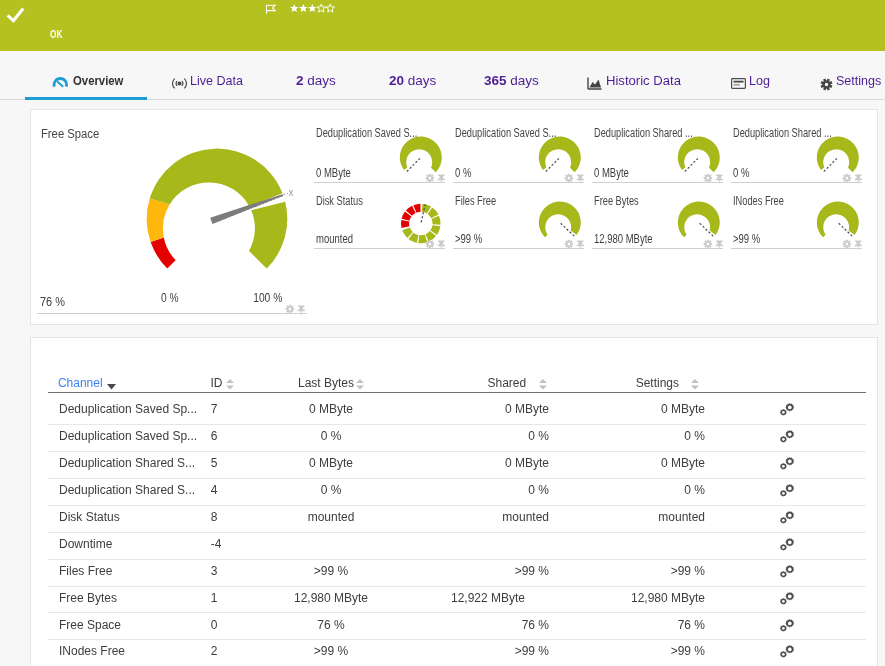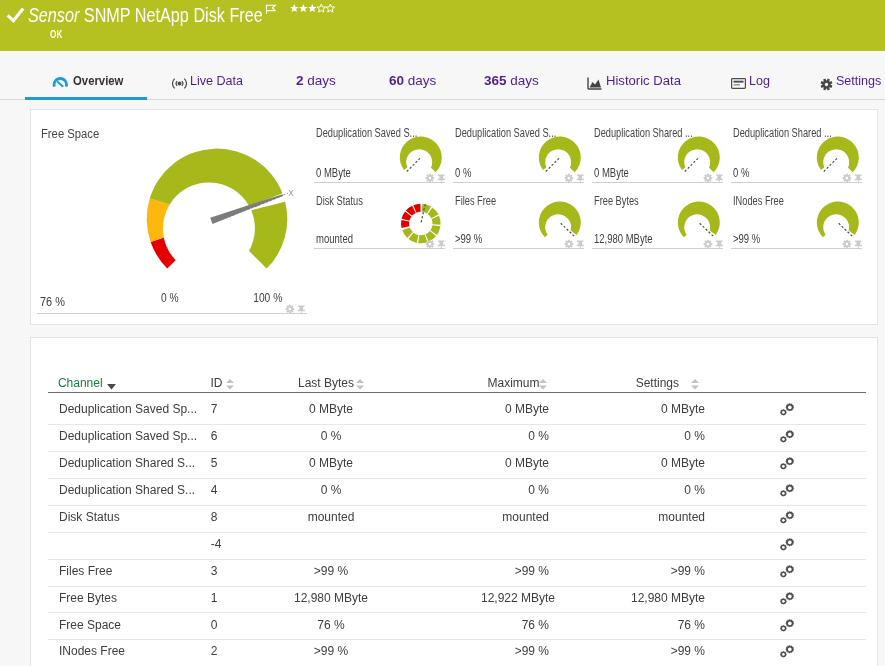--- a/index.html
+++ b/index.html
@@ -13,38 +13,37 @@
 <div class="hdr">
     <svg class="abs" style="left:0;top:0" width="360" height="51" viewBox="0 0 360 51">
 <path d="M8.8,16.4 L13.4,20.8 L22.2,9.8" stroke="#fff" stroke-width="3.1" fill="none" stroke-linecap="square"></path>
 <path d="M266.5,13.8 V5.2 h8.7 l-2.7,2.7 2.7,2.7 h-8.7" stroke="#fff" stroke-width="1.1" fill="none"></path>
 <polygon points="294.3,4.0 295.5,6.9 298.6,7.1 296.2,9.1 296.9,12.1 294.3,10.5 291.7,12.1 292.4,9.1 290.0,7.1 293.1,6.9" fill="#fff"></polygon>
       <polygon points="303.3,4.0 304.5,6.9 307.6,7.1 305.2,9.1 305.9,12.1 303.3,10.5 300.7,12.1 301.4,9.1 299.0,7.1 302.1,6.9" fill="#fff"></polygon>
       <polygon points="312.3,4.0 313.5,6.9 316.6,7.1 314.2,9.1 314.9,12.1 312.3,10.5 309.7,12.1 310.4,9.1 308.0,7.1 311.1,6.9" fill="#fff"></polygon>
       <polygon points="321.3,4.0 322.5,6.9 325.6,7.1 323.2,9.1 323.9,12.1 321.3,10.5 318.7,12.1 319.4,9.1 317.0,7.1 320.1,6.9" fill="none" stroke="#fff" stroke-width="1"></polygon>
       <polygon points="330.3,4.0 331.5,6.9 334.6,7.1 332.2,9.1 332.9,12.1 330.3,10.5 327.7,12.1 328.4,9.1 326.0,7.1 329.1,6.9" fill="none" stroke="#fff" stroke-width="1"></polygon>
     </svg>
-    <div class="abs" style="left:27.5px;top:3.5px;font-size:20px;color:#fff;font-weight:normal;white-space:nowrap;"><span style="display:inline-block;transform:scaleX(0.81);transform-origin:0 50%"><i>Sensor</i> SNMP NetApp Disk Free</span></div>
     <div class="abs" style="left:49.5px;top:28.5px;font-size:10px;color:#fff;font-weight:bold;white-space:nowrap;"><span style="display:inline-block;transform:scaleX(0.82);transform-origin:0 50%">OK</span></div>
   </div>
 <div class="tabline"></div>
 <div class="bluebar"></div>
 <svg class="abs" style="left:51.5px;top:75.5px" width="17" height="15" viewBox="0 0 17 15">
 <path d="M2.4,10.6 A6.2,6.2 0 1 1 14.2,10.6" fill="none" stroke="#1e9cd4" stroke-width="2.8"></path>
 <line x1="5.8" y1="6.1" x2="10.6" y2="10.2" stroke="#1e9cd4" stroke-width="2" stroke-linecap="round"></line>
 </svg>
 <div class="tab" style="left:72.5px;font-weight:bold;color:#333"><span style="display:inline-block;transform:scaleX(0.84);transform-origin:0 50%">Overview</span></div>
 <svg class="abs" style="left:172px;top:76.5px" width="15" height="13" viewBox="0 0 15 13">
 <circle cx="7.5" cy="6.5" r="1.9" fill="#4a4a4a"></circle>
 <path d="M5.1,4.2 a3.4,3.4 0 0,0 0,4.6 M9.9,4.2 a3.4,3.4 0 0,1 0,4.6" stroke="#4a4a4a" stroke-width="1.15" fill="none"></path>
 <path d="M2.7,1.6 a6.6,6.6 0 0,0 0,9.8 M12.3,1.6 a6.6,6.6 0 0,1 0,9.8" stroke="#4a4a4a" stroke-width="1.15" fill="none"></path>
 </svg>
 <div class="tab" style="left:190px"><span style="display:inline-block;transform:scaleX(0.93);transform-origin:0 50%">Live Data</span></div>
 <div class="tab" style="left:296px"><span style="display:inline-block;transform:scaleX(1);transform-origin:0 50%"><b>2</b>&nbsp;days</span></div>
-<div class="tab" style="left:389px"><span style="display:inline-block;transform:scaleX(1);transform-origin:0 50%"><b>60</b>&nbsp;days</span></div>
+<div class="tab" style="left:389px"><span style="display:inline-block;transform:scaleX(1);transform-origin:0 50%"><b>20</b>&nbsp;days</span></div>
 <div class="tab" style="left:484px"><span style="display:inline-block;transform:scaleX(1);transform-origin:0 50%"><b>365</b>&nbsp;days</span></div>
 <svg class="abs" style="left:587px;top:77px" width="15" height="13" viewBox="0 0 15 13">
 <path d="M1,12 V0.5 M1,12 H14.5" stroke="#444" stroke-width="1.4" fill="none"></path>
 <path d="M2.5,10.5 L5.5,5 L8,7.5 L11.5,2.5 L14,10.5 Z" fill="#444"></path>
 </svg>
 <div class="tab" style="left:606px"><span style="display:inline-block;transform:scaleX(0.97);transform-origin:0 50%">Historic Data</span></div>
 <svg class="abs" style="left:730.5px;top:78px" width="15" height="11" viewBox="0 0 15 11">
 <rect x="0.6" y="0.6" width="13.8" height="9.8" rx="0.8" fill="none" stroke="#4d4d4d" stroke-width="1.2"></rect>
 <rect x="2.5" y="2.7" width="10" height="1.9" fill="#4d4d4d"></rect>
 <rect x="2.5" y="6.2" width="6.5" height="1.3" fill="#8b8b8b"></rect>
@@ -260,35 +259,35 @@
     <div class="abs" style="left:563.0px;top:122px;font-size:12.5px;color:#3d3d3d;font-weight:normal;white-space:nowrap;"><span style="display:inline-block;transform:scaleX(0.76);transform-origin:0 50%">12,980 MByte</span></div>
     <div class="cellline" style="left:560.5px;top:137.5px;width:131px"></div>
     <div class="abs" style="left:701.5px;top:15.5px;font-size:12.5px;color:#454545;font-weight:normal;white-space:nowrap;"><span style="display:inline-block;transform:scaleX(0.74);transform-origin:0 50%">Deduplication Shared ...</span></div>
     <div class="abs" style="left:702.0px;top:55.5px;font-size:12.5px;color:#3d3d3d;font-weight:normal;white-space:nowrap;"><span style="display:inline-block;transform:scaleX(0.76);transform-origin:0 50%">0 %</span></div>
     <div class="cellline" style="left:699.5px;top:71.5px;width:131px"></div>
     <div class="abs" style="left:701.5px;top:84px;font-size:12.5px;color:#454545;font-weight:normal;white-space:nowrap;"><span style="display:inline-block;transform:scaleX(0.74);transform-origin:0 50%">INodes Free</span></div>
     <div class="abs" style="left:702.0px;top:122px;font-size:12.5px;color:#3d3d3d;font-weight:normal;white-space:nowrap;"><span style="display:inline-block;transform:scaleX(0.76);transform-origin:0 50%">&gt;99 %</span></div>
     <div class="cellline" style="left:699.5px;top:137.5px;width:131px"></div>
   </div>
 <div class="panel" style="top:337px;width:848px;height:337px">
-    <div class="abs" style="left:26.9px;top:38px;font-size:12px;color:#15803d">Channel</div>
+    <div class="abs" style="left:26.9px;top:38px;font-size:12px;color:#3b82f6">Channel</div>
     <svg class="abs" style="left:76px;top:46px" width="9" height="6">
       <polygon points="0,0 9,0 4.5,5.5" fill="#4a4a4a"></polygon>
     </svg>
     <div class="abs" style="left:179.5px;top:38px;font-size:12px;color:#3d3d3d">ID</div>
     <svg class="abs" style="left:194.5px;top:41px" width="8" height="11">
       <polygon points="0,4 8,4 4,0" fill="#c2c2c2"></polygon>
       <polygon points="0,6.5 8,6.5 4,10.5" fill="#c2c2c2"></polygon>
     </svg>
     <div class="abs" style="left:267px;top:38px;font-size:12px;color:#3d3d3d">Last Bytes</div>
     <svg class="abs" style="left:325px;top:41px" width="8" height="11">
       <polygon points="0,4 8,4 4,0" fill="#c2c2c2"></polygon>
       <polygon points="0,6.5 8,6.5 4,10.5" fill="#c2c2c2"></polygon>
     </svg>
-    <div class="abs" style="left:456.5px;top:38px;font-size:12px;color:#3d3d3d">Maximum</div>
+    <div class="abs" style="left:456.5px;top:38px;font-size:12px;color:#3d3d3d">Shared</div>
     <svg class="abs" style="left:508.4px;top:41px" width="8" height="11">
       <polygon points="0,4 8,4 4,0" fill="#c2c2c2"></polygon>
       <polygon points="0,6.5 8,6.5 4,10.5" fill="#c2c2c2"></polygon>
     </svg>
     <div class="abs" style="left:604.7px;top:38px;font-size:12px;color:#3d3d3d">Settings</div>
     <svg class="abs" style="left:660.4px;top:41px" width="8" height="11">
       <polygon points="0,4 8,4 4,0" fill="#c2c2c2"></polygon>
       <polygon points="0,6.5 8,6.5 4,10.5" fill="#c2c2c2"></polygon>
     </svg>
     <div class="abs" style="left:17px;top:54px;width:818px;height:1.4px;background:#6e6e6e"></div>
@@ -351,20 +350,21 @@
       <div class="abs" style="left:381px;width:120px;text-align:right">mounted</div>
       <div class="abs" style="left:537px;width:120px;text-align:right">mounted</div>
       <svg class="abs" style="left:732px;top:5px" width="15" height="13" viewBox="0 0 15 13">
         <g fill="#4e4e4e">
 <path d="M9.8,0 l0.9,0.9 1.2,-0.35 0.45,1.15 1.2,0.35 -0.25,1.25 0.9,0.9 -0.9,0.9 0.25,1.25 -1.2,0.35 -0.45,1.15 -1.2,-0.35 -0.9,0.9 -0.9,-0.9 -1.2,0.35 -0.45,-1.15 -1.2,-0.35 0.25,-1.25 -0.9,-0.9 0.9,-0.9 -0.25,-1.25 1.2,-0.35 0.45,-1.15 1.2,0.35 Z M9.8,2.5 a1.9,1.9 0 1,0 0.001,0 Z" fill-rule="evenodd"></path>
 <path d="M3.4,6.0 l0.7,0.7 0.95,-0.3 0.35,0.95 0.95,0.25 -0.2,1 0.7,0.7 -0.7,0.7 0.2,1 -0.95,0.25 -0.35,0.95 -0.95,-0.3 -0.7,0.7 -0.7,-0.7 -0.95,0.3 -0.35,-0.95 -0.95,-0.25 0.2,-1 -0.7,-0.7 0.7,-0.7 -0.2,-1 0.95,-0.25 0.35,-0.95 0.95,0.3 Z M3.4,7.9 a1.45,1.45 0 1,0 0.001,0 Z" fill-rule="evenodd"></path>
 </g>
       </svg>
     </div>
     <div class="abs" style="left:17px;top:194.8px;width:818px;height:26.9px;border-bottom:1px solid #e7e7e7;font-size:12px;color:#3d3d3d;line-height:23px">
+      <div class="abs" style="left:11px;width:140px;overflow:hidden;white-space:nowrap">Downtime</div>
       <div class="abs" style="left:162.8px">-4</div>
       <div class="abs" style="left:213px;width:140px;text-align:center"></div>
       <div class="abs" style="left:381px;width:120px;text-align:right"></div>
       <div class="abs" style="left:537px;width:120px;text-align:right"></div>
       <svg class="abs" style="left:732px;top:5px" width="15" height="13" viewBox="0 0 15 13">
         <g fill="#4e4e4e">
 <path d="M9.8,0 l0.9,0.9 1.2,-0.35 0.45,1.15 1.2,0.35 -0.25,1.25 0.9,0.9 -0.9,0.9 0.25,1.25 -1.2,0.35 -0.45,1.15 -1.2,-0.35 -0.9,0.9 -0.9,-0.9 -1.2,0.35 -0.45,-1.15 -1.2,-0.35 0.25,-1.25 -0.9,-0.9 0.9,-0.9 -0.25,-1.25 1.2,-0.35 0.45,-1.15 1.2,0.35 Z M9.8,2.5 a1.9,1.9 0 1,0 0.001,0 Z" fill-rule="evenodd"></path>
 <path d="M3.4,6.0 l0.7,0.7 0.95,-0.3 0.35,0.95 0.95,0.25 -0.2,1 0.7,0.7 -0.7,0.7 0.2,1 -0.95,0.25 -0.35,0.95 -0.95,-0.3 -0.7,0.7 -0.7,-0.7 -0.95,0.3 -0.35,-0.95 -0.95,-0.25 0.2,-1 -0.7,-0.7 0.7,-0.7 -0.2,-1 0.95,-0.25 0.35,-0.95 0.95,0.3 Z M3.4,7.9 a1.45,1.45 0 1,0 0.001,0 Z" fill-rule="evenodd"></path>
 </g>
       </svg>
@@ -379,21 +379,21 @@
         <g fill="#4e4e4e">
 <path d="M9.8,0 l0.9,0.9 1.2,-0.35 0.45,1.15 1.2,0.35 -0.25,1.25 0.9,0.9 -0.9,0.9 0.25,1.25 -1.2,0.35 -0.45,1.15 -1.2,-0.35 -0.9,0.9 -0.9,-0.9 -1.2,0.35 -0.45,-1.15 -1.2,-0.35 0.25,-1.25 -0.9,-0.9 0.9,-0.9 -0.25,-1.25 1.2,-0.35 0.45,-1.15 1.2,0.35 Z M9.8,2.5 a1.9,1.9 0 1,0 0.001,0 Z" fill-rule="evenodd"></path>
 <path d="M3.4,6.0 l0.7,0.7 0.95,-0.3 0.35,0.95 0.95,0.25 -0.2,1 0.7,0.7 -0.7,0.7 0.2,1 -0.95,0.25 -0.35,0.95 -0.95,-0.3 -0.7,0.7 -0.7,-0.7 -0.95,0.3 -0.35,-0.95 -0.95,-0.25 0.2,-1 -0.7,-0.7 0.7,-0.7 -0.2,-1 0.95,-0.25 0.35,-0.95 0.95,0.3 Z M3.4,7.9 a1.45,1.45 0 1,0 0.001,0 Z" fill-rule="evenodd"></path>
 </g>
       </svg>
     </div>
     <div class="abs" style="left:17px;top:248.60000000000002px;width:818px;height:26.9px;border-bottom:1px solid #e7e7e7;font-size:12px;color:#3d3d3d;line-height:23px">
       <div class="abs" style="left:11px;width:140px;overflow:hidden;white-space:nowrap">Free Bytes</div>
       <div class="abs" style="left:162.8px">1</div>
       <div class="abs" style="left:213px;width:140px;text-align:center">12,980 MByte</div>
-      <div class="abs" style="left:387px;width:120px;text-align:right">12,922 MByte</div>
+      <div class="abs" style="left:403px;width:120px;">12,922 MByte</div>
       <div class="abs" style="left:537px;width:120px;text-align:right">12,980 MByte</div>
       <svg class="abs" style="left:732px;top:5px" width="15" height="13" viewBox="0 0 15 13">
         <g fill="#4e4e4e">
 <path d="M9.8,0 l0.9,0.9 1.2,-0.35 0.45,1.15 1.2,0.35 -0.25,1.25 0.9,0.9 -0.9,0.9 0.25,1.25 -1.2,0.35 -0.45,1.15 -1.2,-0.35 -0.9,0.9 -0.9,-0.9 -1.2,0.35 -0.45,-1.15 -1.2,-0.35 0.25,-1.25 -0.9,-0.9 0.9,-0.9 -0.25,-1.25 1.2,-0.35 0.45,-1.15 1.2,0.35 Z M9.8,2.5 a1.9,1.9 0 1,0 0.001,0 Z" fill-rule="evenodd"></path>
 <path d="M3.4,6.0 l0.7,0.7 0.95,-0.3 0.35,0.95 0.95,0.25 -0.2,1 0.7,0.7 -0.7,0.7 0.2,1 -0.95,0.25 -0.35,0.95 -0.95,-0.3 -0.7,0.7 -0.7,-0.7 -0.95,0.3 -0.35,-0.95 -0.95,-0.25 0.2,-1 -0.7,-0.7 0.7,-0.7 -0.2,-1 0.95,-0.25 0.35,-0.95 0.95,0.3 Z M3.4,7.9 a1.45,1.45 0 1,0 0.001,0 Z" fill-rule="evenodd"></path>
 </g>
       </svg>
     </div>
     <div class="abs" style="left:17px;top:275.5px;width:818px;height:26.9px;border-bottom:1px solid #e7e7e7;font-size:12px;color:#3d3d3d;line-height:23px">
       <div class="abs" style="left:11px;width:140px;overflow:hidden;white-space:nowrap">Free Space</div>

